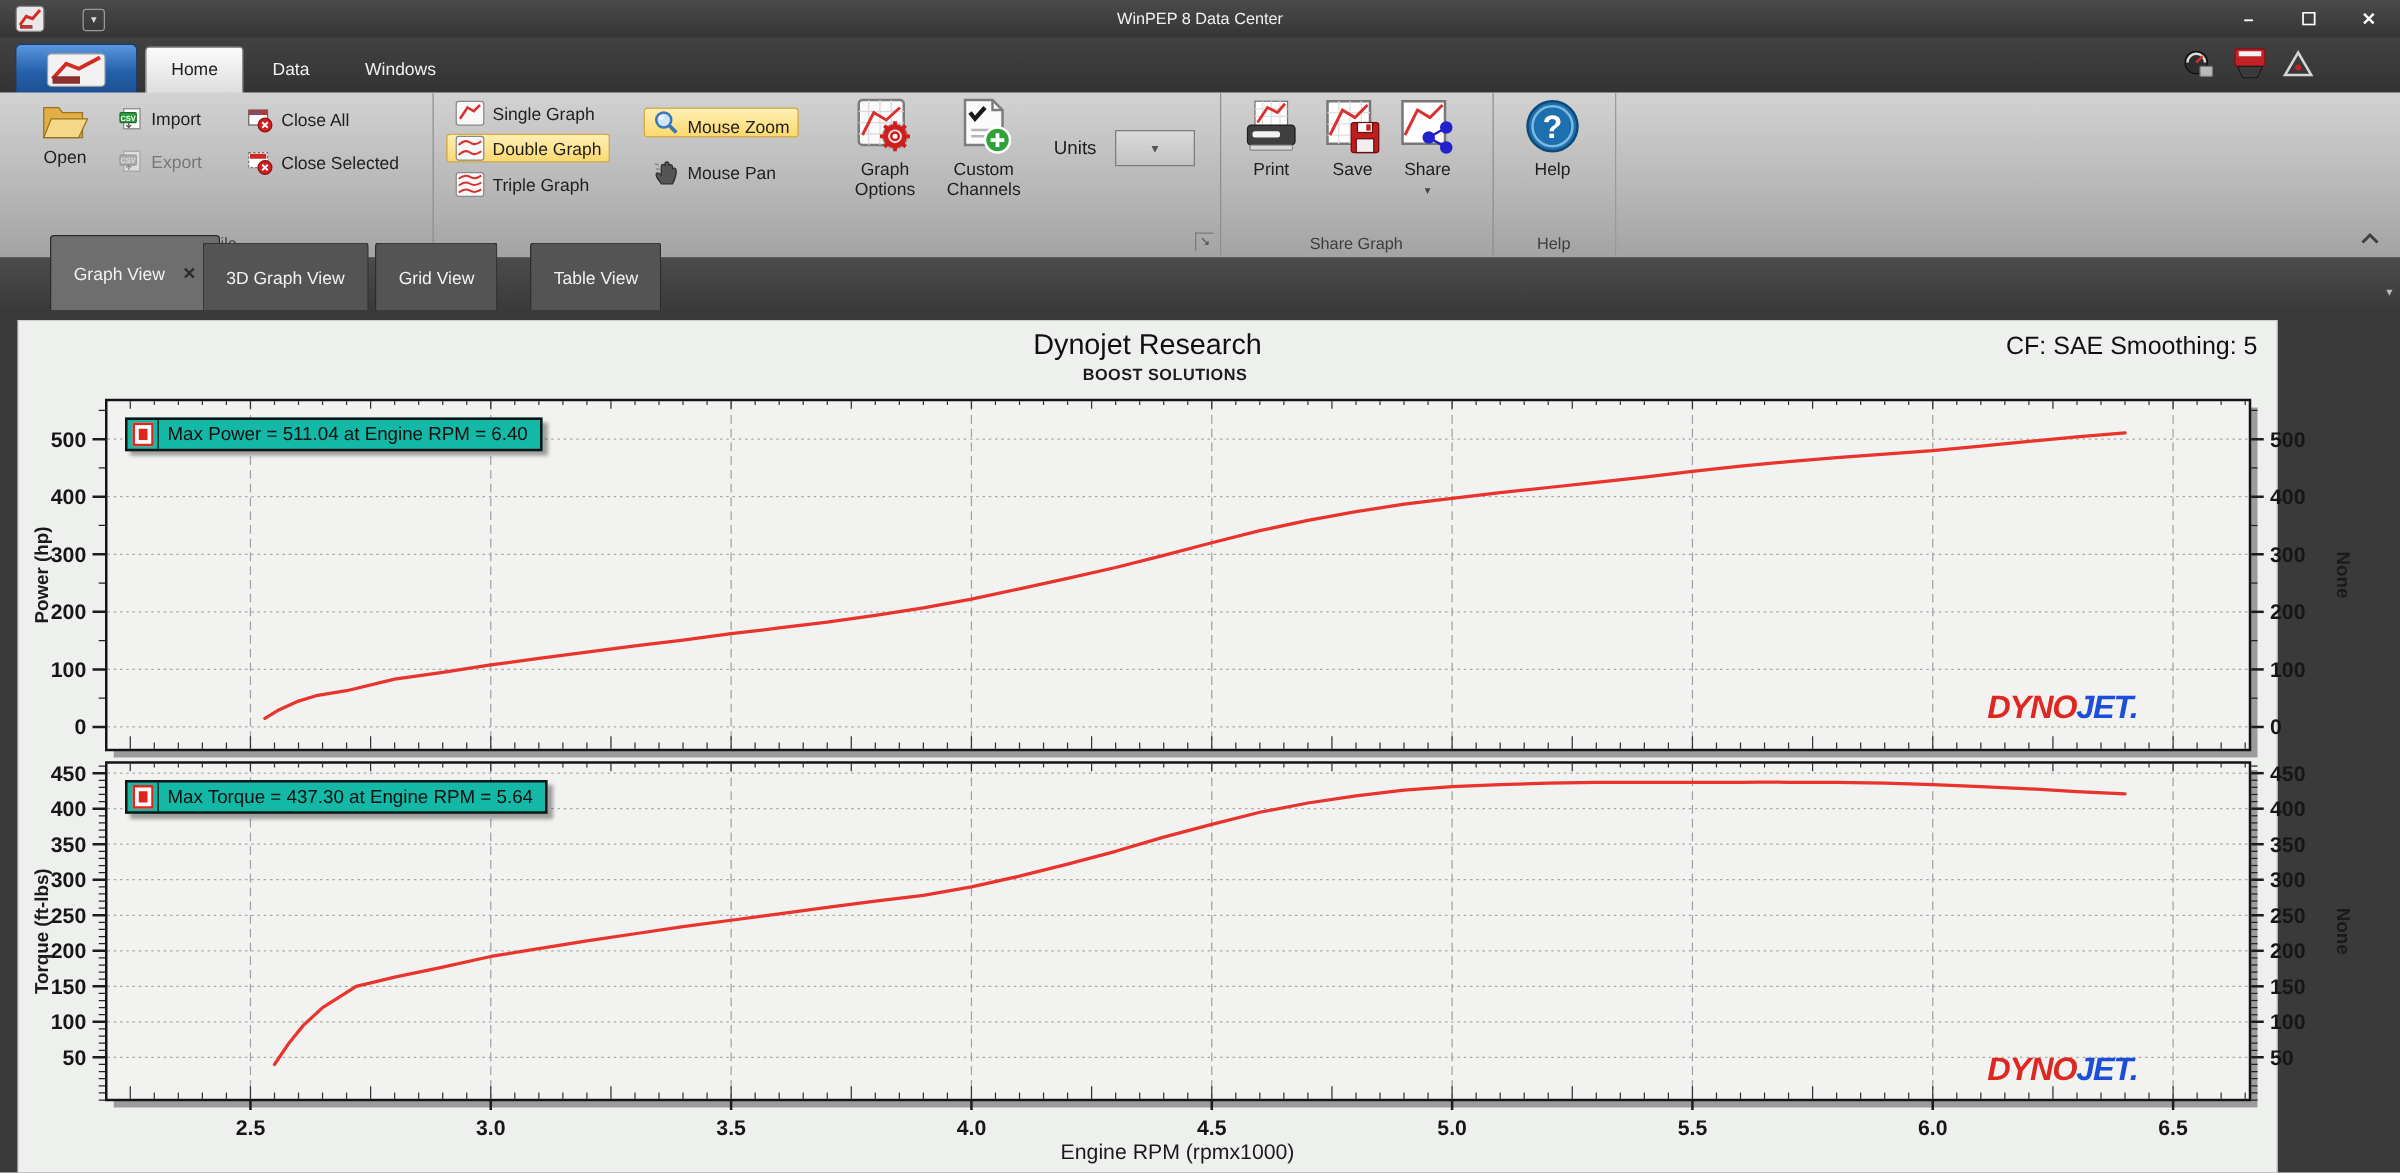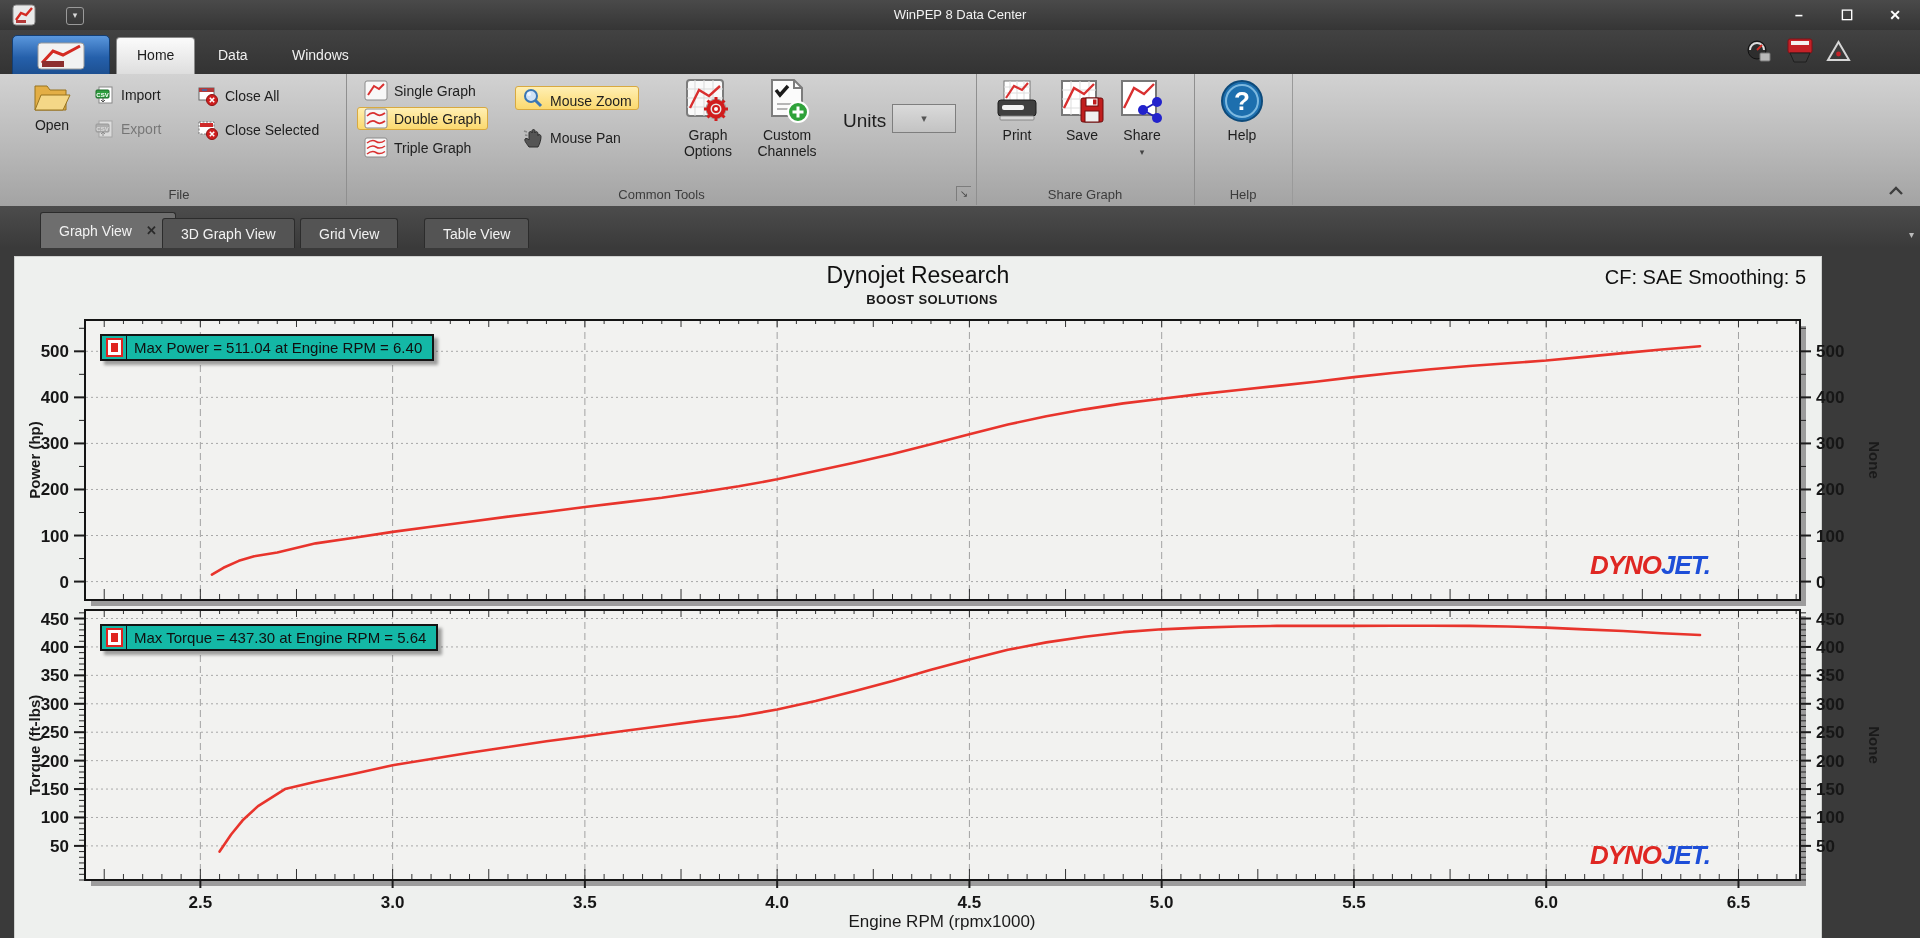--- a/index.html
+++ b/index.html
@@ -43,21 +43,21 @@
             color:#555;font-size:11px;}
   .dlg-launcher{position:absolute;right:5px;bottom:4px;width:14px;height:14px;color:#4a4a4a;
             font-size:10px;line-height:14px;text-align:center;border-left:1px solid #7c7c7c;
             border-top:1px solid #7c7c7c;}
   .collapse{position:absolute;right:14px;bottom:6px;width:20px;height:16px;}
   
   .viewtabs{position:absolute;left:0;top:206px;width:1920px;height:42px;
             background:linear-gradient(#4c4c4c,#3a3a3a);}
   .vtab{position:absolute;bottom:0;height:29px;background:#545454;border:1px solid #2c2c2c;border-bottom:none;
         border-radius:3px 3px 0 0;color:#f2f2f2;font-size:14px;display:flex;align-items:center;
-        padding:0 18px;gap:14px;}
+        padding:12px 18px;gap:14px;}
   .vtab.active{height:35px;background:#6e6e6e;}
   .vtab .x{font-size:13px;color:#2a2a2a;font-weight:bold;}
   .tabbar-dd{position:absolute;right:6px;bottom:8px;color:#bbb;font-size:10px;}
   
   .panel{position:absolute;left:14px;top:256px;width:1808px;height:690px;background:#eef0ee;
          box-shadow:0 0 0 1px #cfd1cf inset;}
   .panel-title{position:absolute;top:6px;left:0;right:0;text-align:center;font-size:23px;color:#101010;}
   .panel-sub{position:absolute;top:36px;left:0;right:0;text-align:center;font-size:13px;font-weight:bold;
              color:#1b1b1b;letter-spacing:.4px;margin-left:28px;}
   .panel-cf{position:absolute;top:10px;right:16px;font-size:20px;color:#101010;}
@@ -245,26 +245,25 @@
       <svg width="46" height="46" viewBox="0 0 46 46">
           <path d="M8 2 h22 l8 8 v28 h-30 z" fill="#fbfbfb" stroke="#7c7c7c" stroke-width="2"></path>
           <path d="M30 2 v8 h8" fill="none" stroke="#7c7c7c" stroke-width="2"></path>
           <path d="M13 26 h18 M13 31 h18" stroke="#b5b5b5" stroke-width="2"></path>
           <path d="M12 12 l4 5 l8 -9" fill="none" stroke="#1a1a1a" stroke-width="3.4"></path>
           <circle cx="34" cy="34" r="10" fill="#2fa23a" stroke="#fff" stroke-width="2"></circle>
           <path d="M34 28.5 v11 M28.5 34 h11" stroke="#fff" stroke-width="3"></path>
         </svg>
       <span class="biglabel" style="width:66px;">Custom Channels</span>
     </div>
-    <span style="position:absolute;left:496px;top:36px;font-size:19px;color:#1e1e1e;">Units</span>
+    <span style="position:absolute;left:496px;top:36px;font-size:15px;color:#1e1e1e;">Units</span>
     <div class="units-dd" style="left:545px;top:30px;">
       <span>▾</span>
     </div>
     <div class="dlg-launcher">↘</div>
-    <div class="grouplabel">Common Tools</div>
   </div>
 
   <div class="group" style="left:976px;width:218px;">
     <div class="rb-big" style="left:12px;top:4px;width:58px;">
       <svg width="46" height="46" viewBox="0 0 46 46">
           <g>
             <rect x="10" y="3" width="26" height="22" fill="#fff" stroke="#777"></rect>
             <path d="M10 9 h26 M10 15 h26 M16 3 v22 M23 3 v22 M30 3 v22" stroke="#ddd"></path>
             <polyline points="12,20 20,8 28,12 34,5" fill="none" stroke="#d93030" stroke-width="2.2"></polyline>
           </g>

